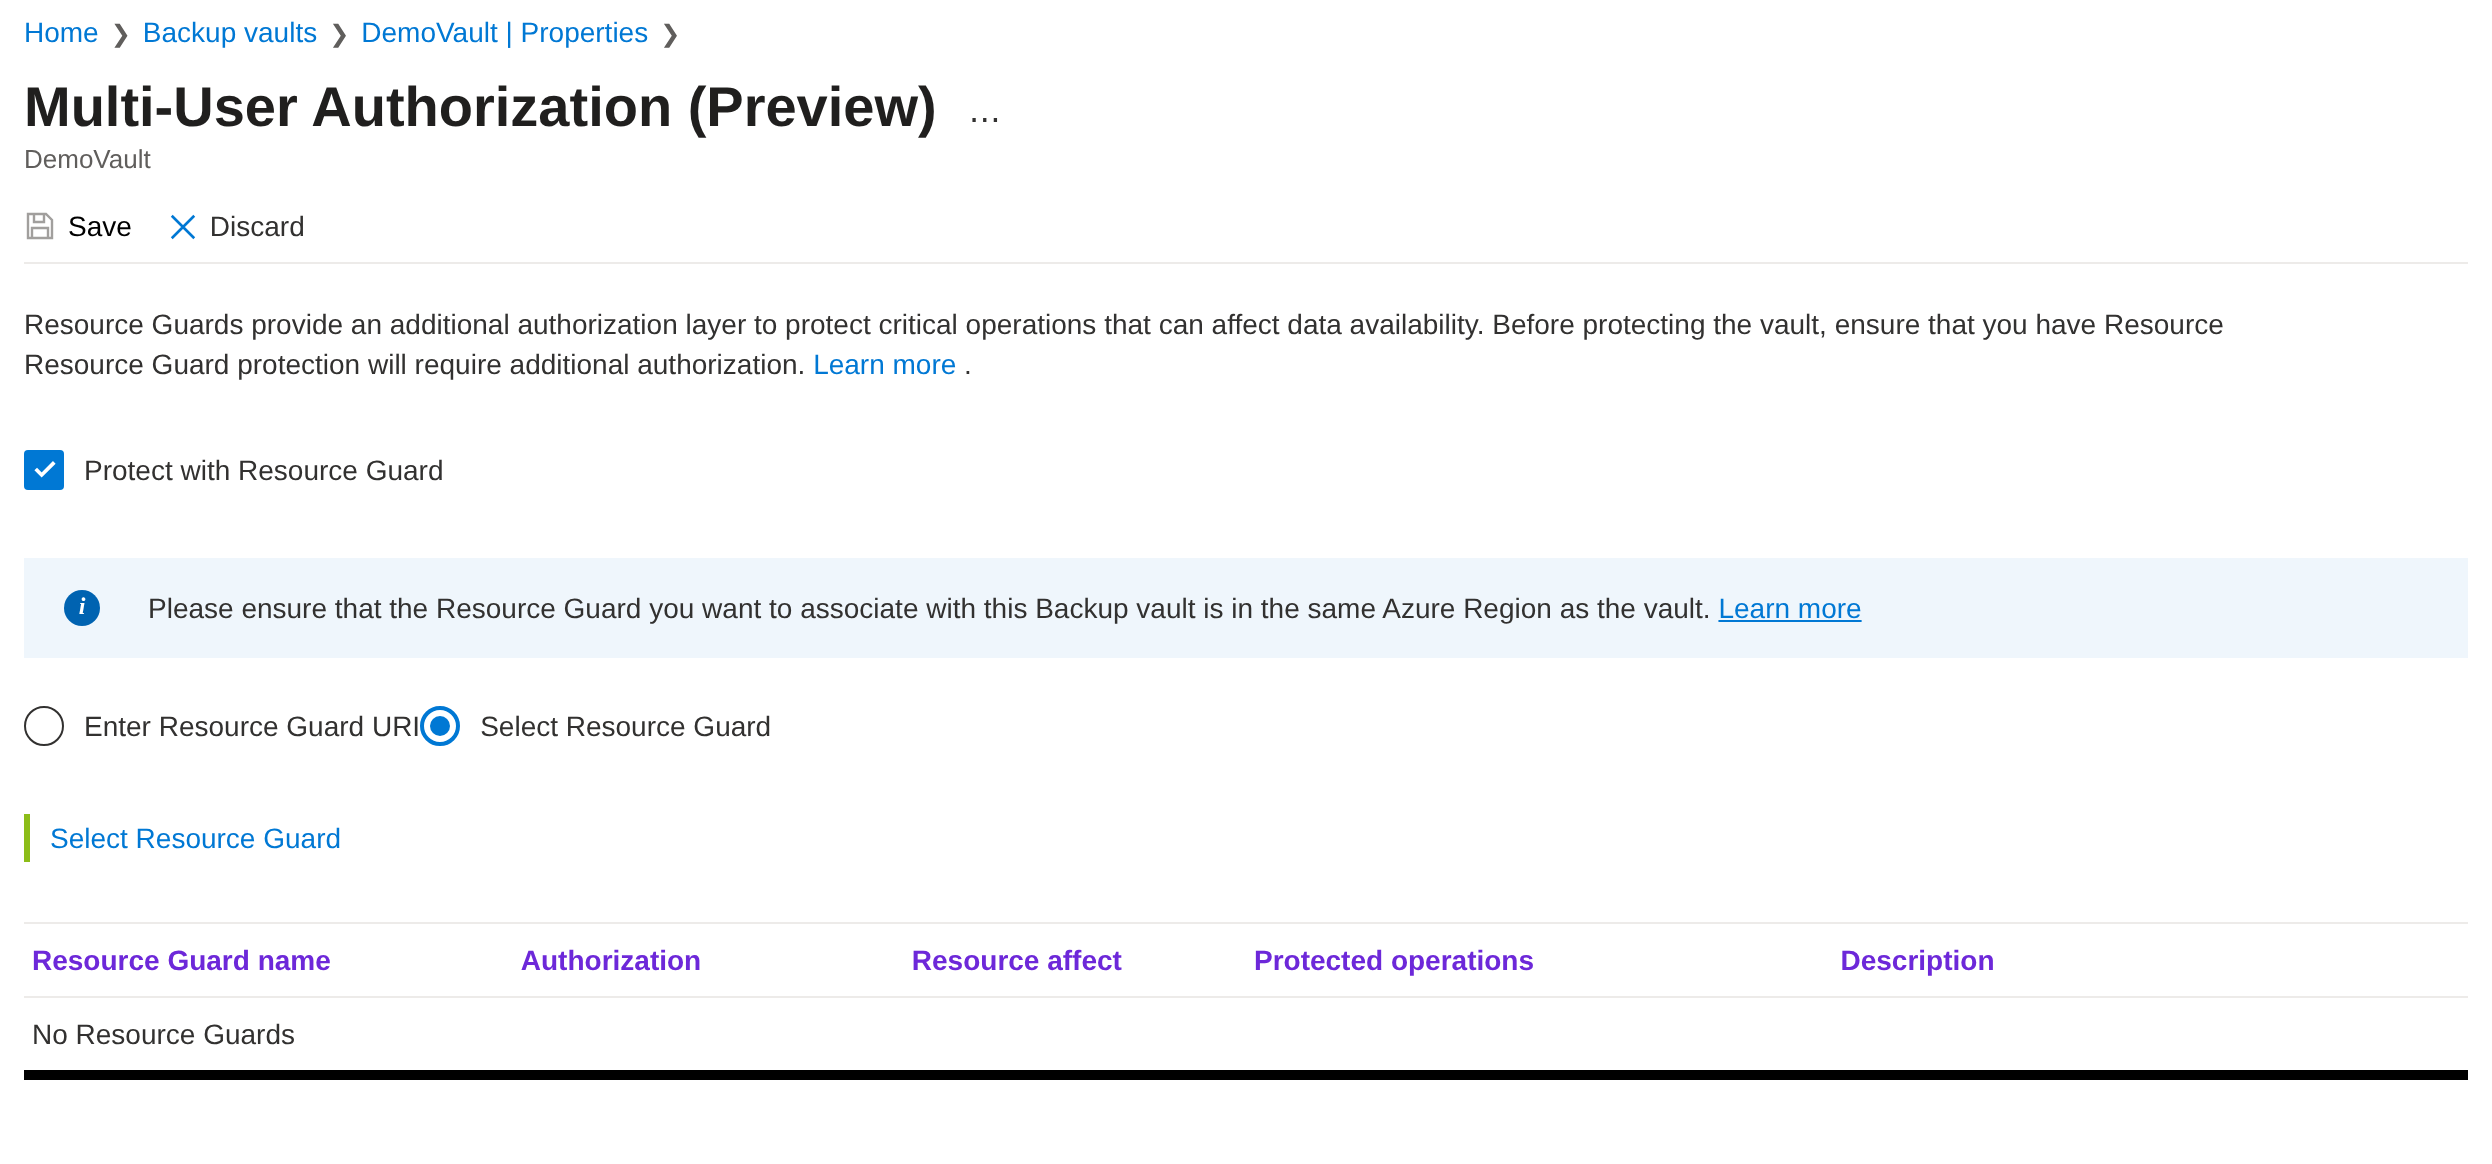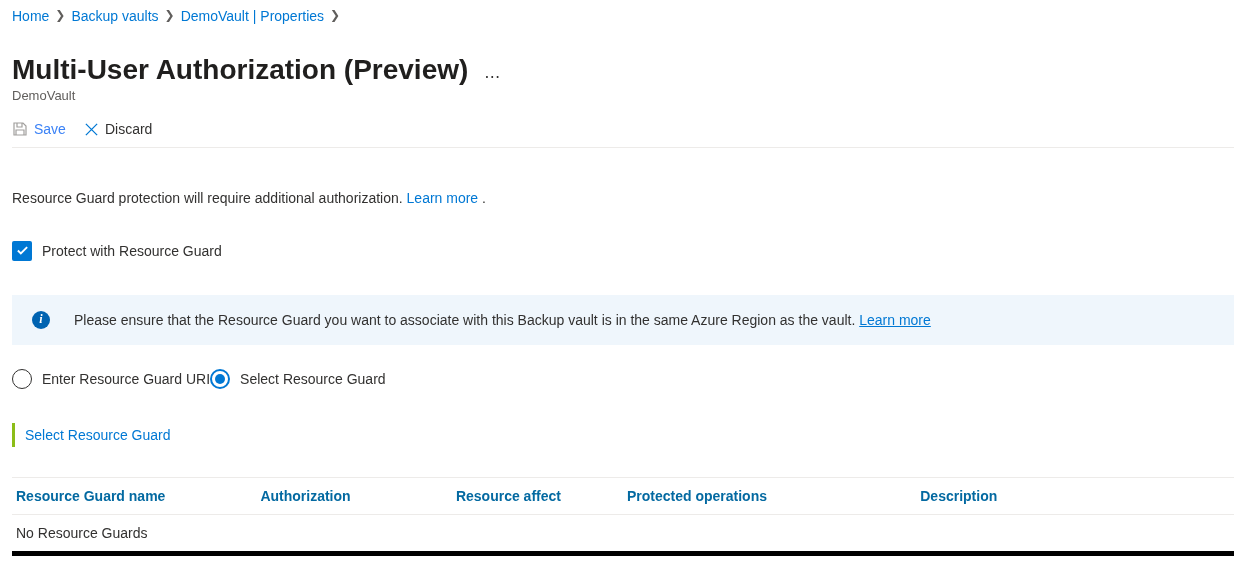--- a/index.html
+++ b/index.html
@@ -6,38 +6,38 @@
   body {
     font-family: "Segoe UI", -apple-system, BlinkMacSystemFont, sans-serif;
     font-size: 14px;
     color: #323130;
     background: #ffffff;
     padding: 8px 12px;
     width: 1246px;
   }
   .breadcrumb {
     display: flex;
-    align-items: flex-start;
+    align-items: flex-end;
     gap: 6px;
     font-size: 14px;
-    margin-bottom: 30px;
+    margin-bottom: 14px;
   }
   .breadcrumb a { color: #0078d4; text-decoration: none; cursor: pointer; }
   .breadcrumb .chevron { color: #605e5c; font-size: 12px; }
   .page-title-row { display: flex; align-items: flex-end; gap: 12px; }
   .page-title { font-size: 28px; font-weight: 600; color: #201f1e; }
   .more-dots { color: #323130; font-size: 16px; letter-spacing: 2px; cursor: pointer; padding: 0 4px; }
   .subtitle { font-size: 13px; color: #605e5c; margin-top: 2px; margin-bottom: 18px; }
   .toolbar {
     display: flex; align-items: center; gap: 18px;
     border-bottom: 1px solid #edebe9;
     padding-bottom: 10px; margin-bottom: 20px;
   }
   .toolbar-btn { display: inline-flex; align-items: center; gap: 6px; cursor: pointer; font-size: 14px; }
-  .toolbar-btn.disabled { color: #3b82f6; cursor: default; }
+  .toolbar-btn.disabled { color: #000000; cursor: default; }
   .toolbar-btn .icon { display: inline-flex; }
   .description { font-size: 14px; color: #323130; line-height: 1.45; margin-bottom: 32px; }
   .description .link { color: #0078d4; cursor: pointer; }
   .checkbox-row { display: flex; align-items: center; gap: 10px; margin-bottom: 34px; }
   .checkbox {
     width: 20px; height: 20px; background: #0078d4; border-radius: 2px;
     display: inline-flex; align-items: center; justify-content: center; cursor: pointer;
   }
   .info-banner {
     background: #eff6fc; padding: 16px 20px; display: flex; align-items: center;
@@ -60,21 +60,21 @@
   .radio-inner {
     width: 10px; height: 10px; border-radius: 50%; background: #0078d4; display: none;
   }
   .radio-outer.selected .radio-inner { display: block; }
   .select-link-wrap {
     border-left: 3px solid #8cbd18; padding: 4px 0 4px 10px; margin-bottom: 30px;
   }
   .select-link { color: #0078d4; cursor: pointer; font-size: 14px; }
   table { width: 100%; border-collapse: collapse; }
   th {
-    text-align: left; font-weight: 600; font-size: 14px; color: #0369a1;
+    text-align: left; font-weight: 600; font-size: 14px; color: #6d28d9;
     padding: 10px 8px 10px 4px;
     border-top: 1px solid #edebe9; border-bottom: 1px solid #edebe9;
   }
   td {
     text-align: left; font-size: 14px; color: #323130;
     padding: 10px 8px 10px 4px; border-bottom: 5px solid #000000;
   }
   th:nth-child(1), td:nth-child(1) { width: 20%; }
   th:nth-child(2), td:nth-child(2) { width: 16%; }
   th:nth-child(3), td:nth-child(3) { width: 14%; }
@@ -112,21 +112,21 @@
     <span class="icon">
       <svg width="15" height="15" viewBox="0 0 16 16">
           <path stroke="#0078d4" stroke-width="1.4" d="M2 2l12 12M14 2L2 14"></path>
         </svg>
     </span>
     <span>Discard</span>
   </span>
 </div>
 
 <div class="description">
-  <br>
+  <span>Resource Guards provide an additional authorization layer to protect critical operations that can affect data availability. Before protecting the vault, ensure that you have Resource</span><br>
   <span>Resource Guard protection will require additional authorization. </span><span class="link">Learn more</span><span> .</span>
 </div>
 
 <div class="checkbox-row">
   <span class="checkbox">
     <svg width="13" height="13" viewBox="0 0 14 14">
         <path fill="none" stroke="#fff" stroke-width="2" d="M2 7l3.2 3.2L12 3.4"></path>
       </svg>
   </span>
   <span>Protect with Resource Guard</span>

